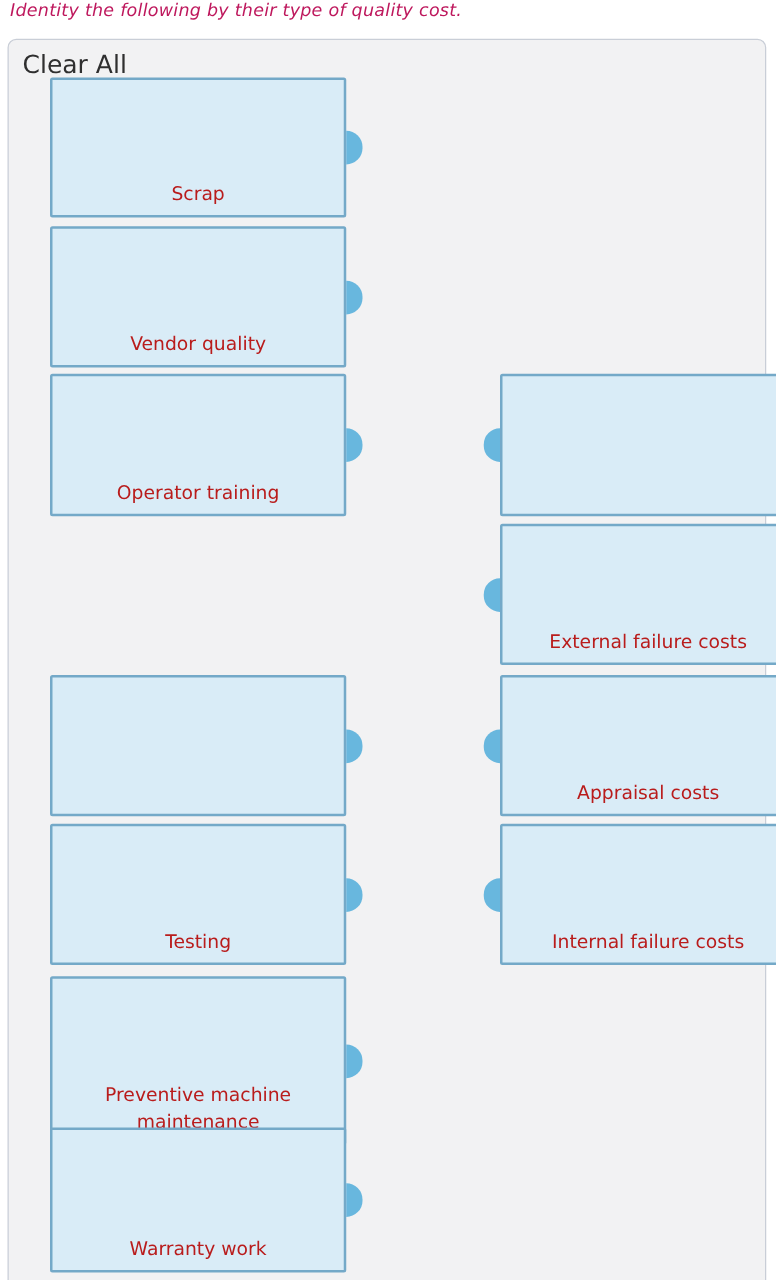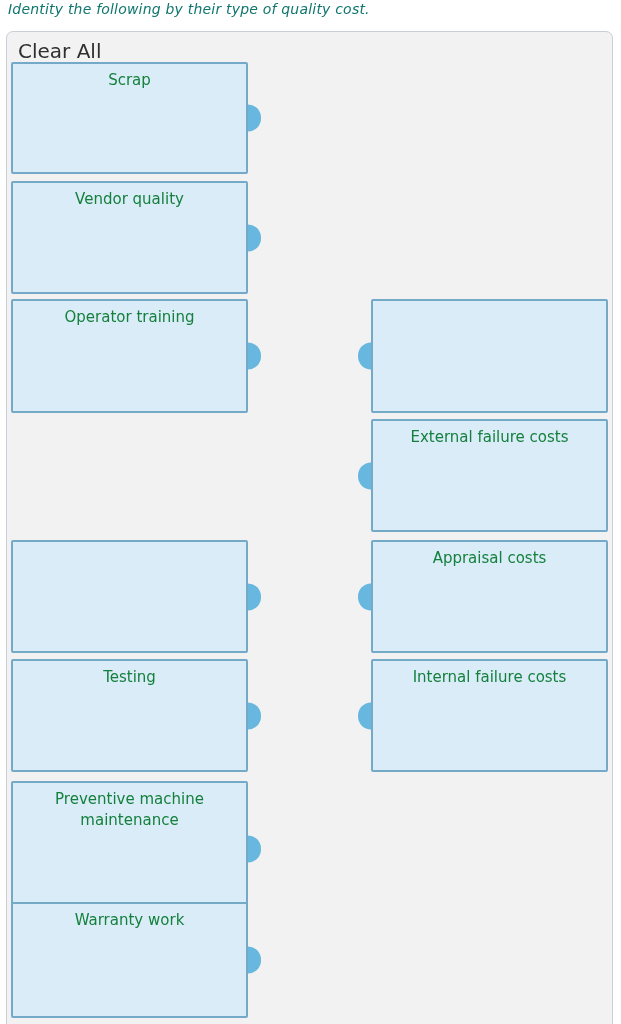--- a/index.html
+++ b/index.html
@@ -8,21 +8,21 @@
     background: #ffffff;
     font-family: "DejaVu Sans", "Liberation Sans", sans-serif;
     overflow: hidden;
     position: relative;
   }
   .prompt {
     position: absolute;
     left: 8px; top: 1px;
     font-size: 14px;
     font-style: italic;
-    color: #0f766e;
+    color: #be185d;
     letter-spacing: 0.2px;
   }
   .panel {
     position: absolute;
     left: 6px; top: 31px;
     width: 607px; height: 1010px;
     background: #f2f2f3;
     border: 1px solid #c9ced7;
     border-radius: 7px;
   }
@@ -37,28 +37,29 @@
     font-family: inherit;
     padding: 2px 4px;
   }
   .match-box {
     position: absolute;
     width: 237px;
     background: #d9ecf7;
     border: 2px solid #74a9c8;
     border-radius: 2px;
     display: flex;
-    align-items: flex-start;
+    align-items: flex-end;
     justify-content: center;
     text-align: center;
     font-size: 15px;
     line-height: 21px;
-    color: #15803d;
+    color: #b91c1c;
     padding: 6px 18px;
     cursor: pointer;
+    margin-left: 29px;
   }
   .match-box.left  { left: 4px; }
   .match-box.right { left: 364px; }
   .connector {
     position: absolute;
     top: 50%;
     width: 13px; height: 27px;
     background: #68b7de;
     transform: translateY(-50%);
   }

